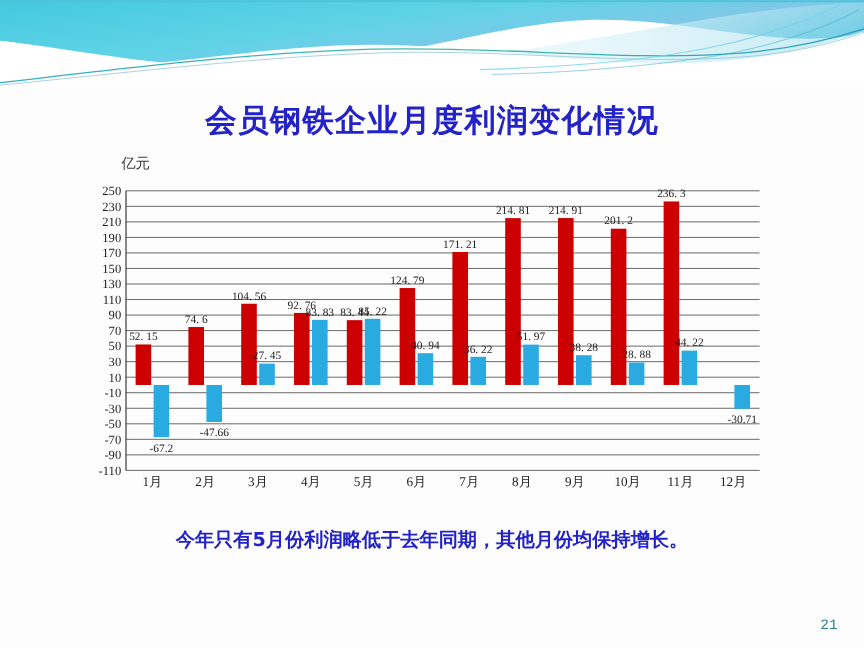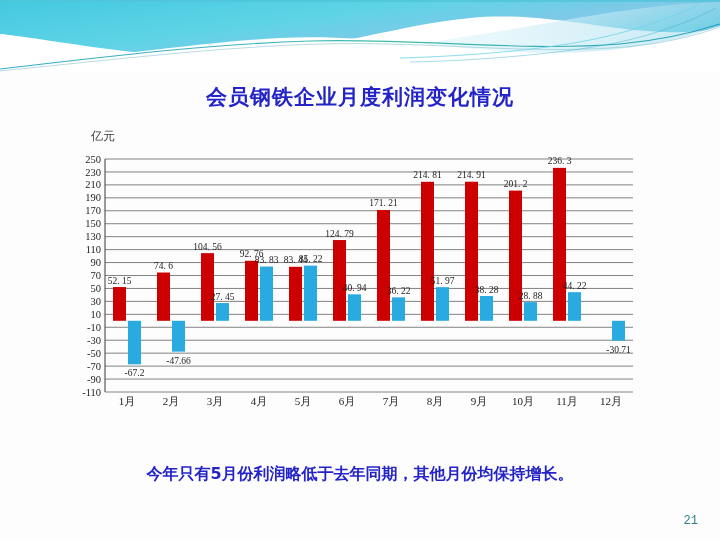--- a/index.html
+++ b/index.html
@@ -11,42 +11,42 @@
   #slide{position:absolute;inset:0;width:720px;height:540px;background:#fdfdfd;}
 
   
   .banner{position:absolute;left:0;top:0;width:720px;height:72px;overflow:hidden;}
   .banner svg{display:block;}
 
   
   .title{
     position:absolute;left:0;top:83px;width:720px;text-align:center;
     font-family:"DejaVu Sans","Liberation Sans",sans-serif;
-    font-size:21px;font-weight:700;color:#2323c8;letter-spacing:1px;
+    font-size:26px;font-weight:700;color:#2323c8;letter-spacing:1px;
   }
 
   
   .unit{
-    position:absolute;left:91px;top:128px;
+    position:absolute;left:101px;top:128px;
     font-family:"DejaVu Sans","Liberation Sans",sans-serif;
     font-size:12px;color:#3a3a3a;
   }
 
   #chart{position:absolute;left:0;top:0;width:720px;height:540px;}
   .tick-txt{font-size:10.5px;fill:#1d1d1d;}
   .month-txt{font-size:11px;fill:#1d1d1d;}
   .val-txt{font-size:9.5px;fill:#1d1d1d;}
   .gridline{stroke:#4d4d4d;stroke-width:0.7;}
   .axisline{stroke:#3a3a3a;stroke-width:1;}
 
   
   .caption{
     position:absolute;left:0;top:440px;width:720px;text-align:center;
     font-family:"DejaVu Sans","Liberation Sans",sans-serif;
-    font-size:16px;font-weight:700;color:#2323c8;margin-top:24px;
+    font-size:16px;font-weight:700;color:#2323c8;
   }
 
   
   .pageno{
     position:absolute;right:22px;bottom:12px;
     font-family:Liberation Mono, monospace;
     font-size:12px;color:#2d7f86;
   }
 </style>
 </head>

